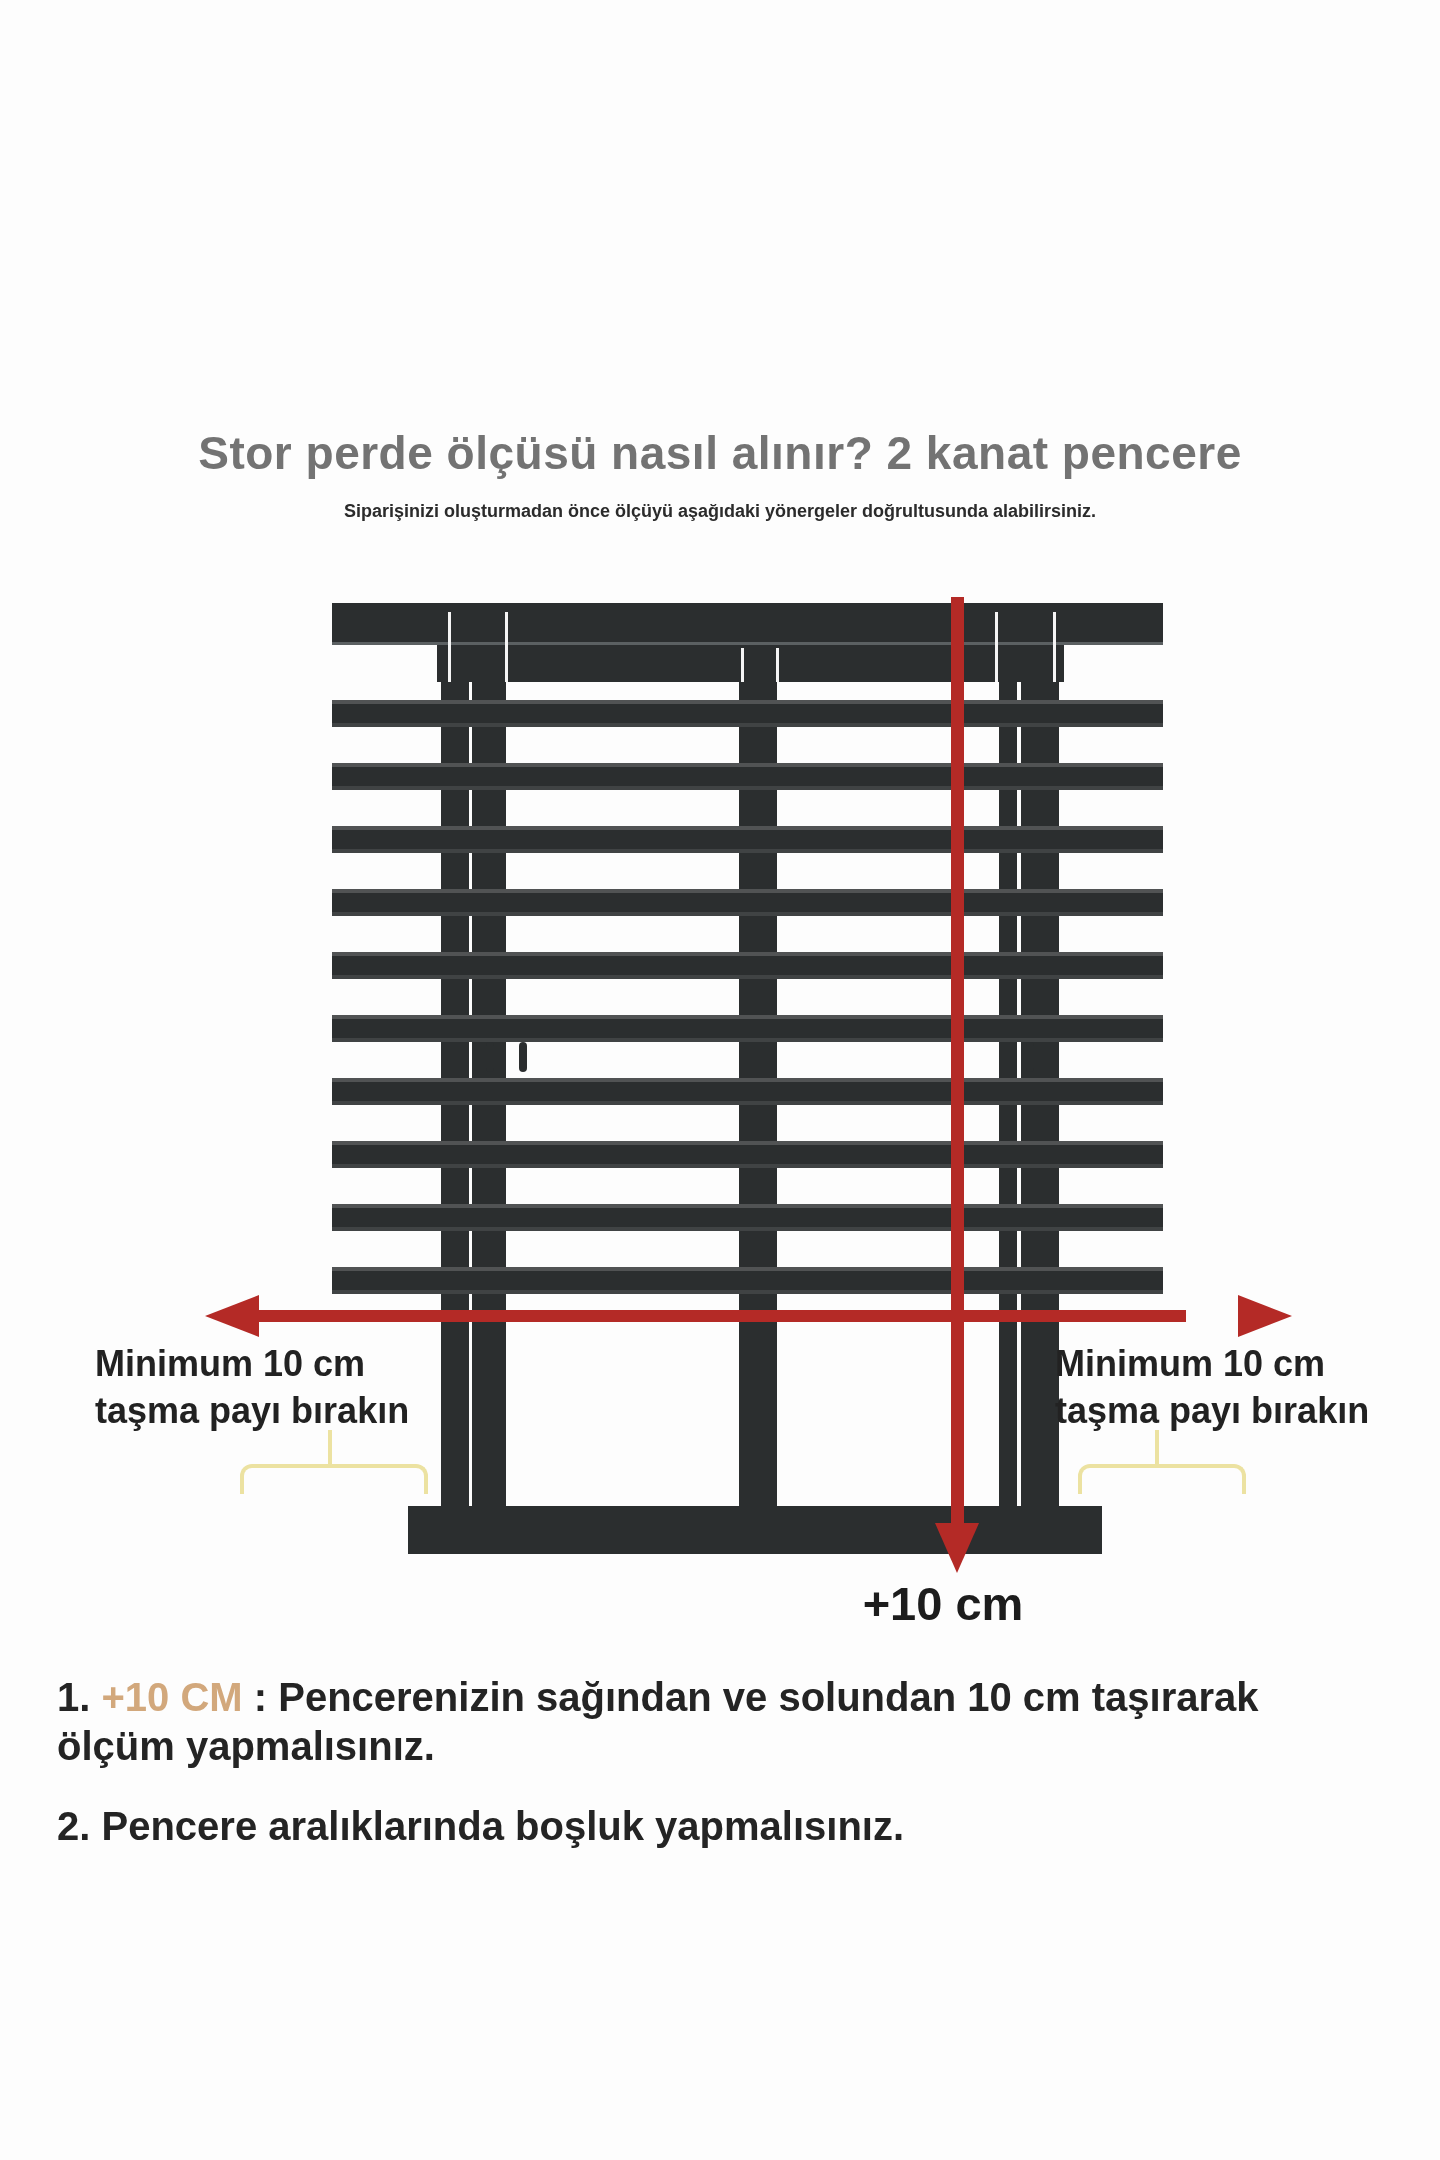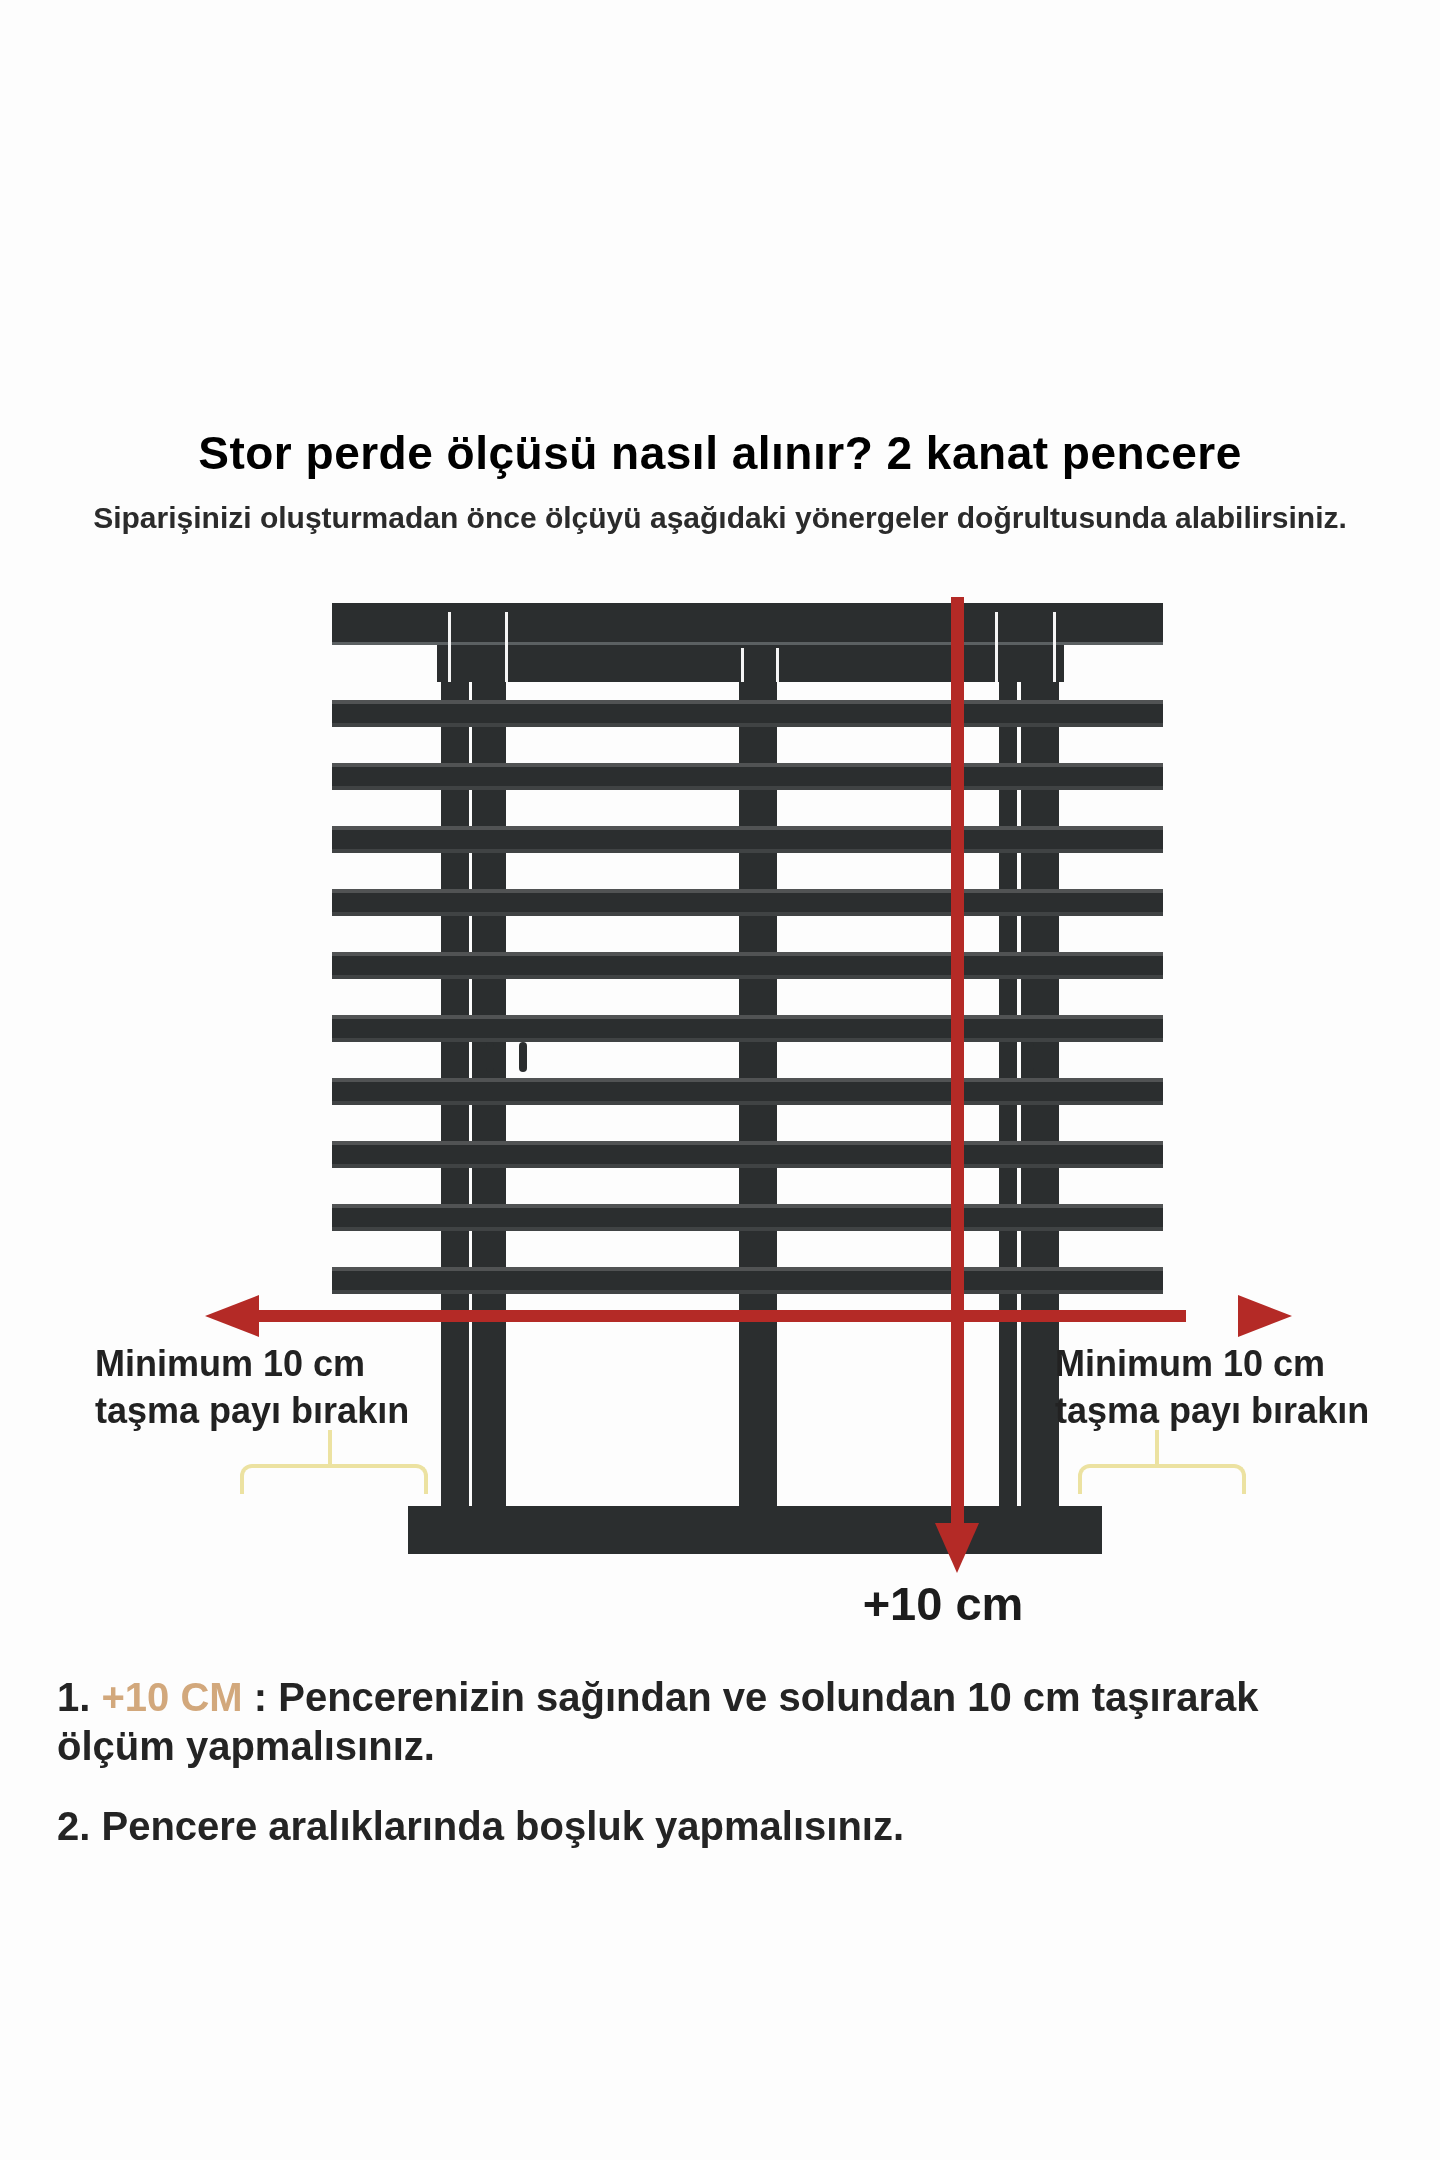--- a/index.html
+++ b/index.html
@@ -3,25 +3,25 @@
 <meta charset="utf-8">
 <style>
   html,body{margin:0;padding:0;background:#ffffff;}
   .page{
     position:relative; width:1440px; height:2160px; overflow:hidden;
     background:#fdfdfd; font-family:"Liberation Sans", sans-serif; color:#202020;
   }
   
   .title{
     position:absolute; top:426px; left:0; width:100%; text-align:center;
-    font-size:46px; font-weight:700; letter-spacing:.5px; color:#000000;
+    font-size:46px; font-weight:700; letter-spacing:.5px; color:#737373;
   }
   .subtitle{
     position:absolute; top:501px; left:0; width:100%; text-align:center;
-    font-size:30px; font-weight:600; color:#2b2b2b;
+    font-size:18px; font-weight:600; color:#2b2b2b;
   }
   
   .vbar{position:absolute; top:640px; height:866px; background:var(--dark,#2b2e2f); z-index:1;}
   .v-left-a{left:441px; width:28px;}
   .v-left-b{left:472px; width:34px;}
   .v-center{left:739px; width:38px;}
   .v-right-a{left:999px; width:18px;}
   .v-right-b{left:1021px; width:38px;}
   .sill{position:absolute; left:408px; top:1506px; width:694px; height:48px; background:var(--dark,#2b2e2f); z-index:1;}
   

